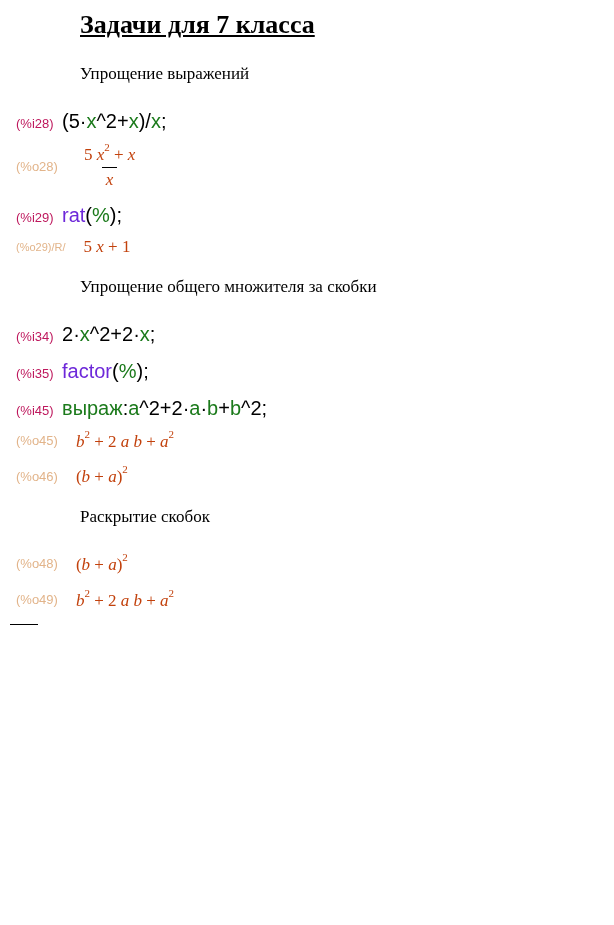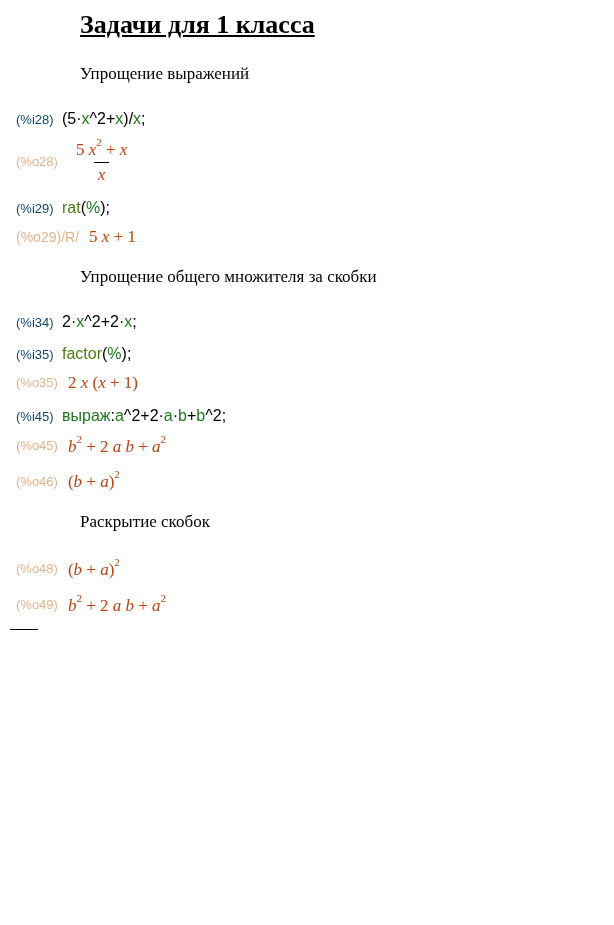--- a/index.html
+++ b/index.html
@@ -33,42 +33,42 @@
     margin-bottom: 10px;
     display: flex;
     align-items: baseline;
   }
   .output-row {
     display: flex;
     align-items: center;
     margin-bottom: 6px;
   }
   .ilabel {
-    color: #0c4a6e;
+    color: #be185d;
     font-family: Arial, Helvetica, sans-serif;
     font-size: 13px;
     margin-right: 6px;
     min-width: 40px;
   }
   .olabel {
     color: #e2b48a;
     font-family: Arial, Helvetica, sans-serif;
     font-size: 13px;
-    margin-right: 10px;
+    margin-right: 18px;
     min-width: 40px;
   }
   .olabel-small {
-    font-size: 14px;
+    font-size: 11px;
   }
   .code {
     font-family: Arial, Helvetica, sans-serif;
-    font-size: 16px;
+    font-size: 20px;
     color: #000;
   }
-  .code .fn { color: #4d7c0f; }
+  .code .fn { color: #6d28d9; }
   .code .var { color: #1b7a1b; }
   .code .num { color: #000; }
   .code .sym { color: #000; }
   .math {
     font-family: "Times New Roman", Times, serif;
     font-style: italic;
     font-size: 17px;
     color: #c2410c;
   }
   .upright { font-style: normal; }
@@ -98,21 +98,21 @@
   .footer-line {
     border-top: 1px solid #000;
     width: 28px;
     margin-top: 4px;
     margin-left: 0;
   }
 </style>
 </head>
 <body>
 
-<div class="title">Задачи для 1 класса</div>
+<div class="title">Задачи для 7 класса</div>
 
 <div class="section-heading">Упрощение выражений</div>
 
 <div class="io-block">
   <div class="input-row">
     <span class="ilabel">(%i28)</span>
     <span class="code">
       <span class="sym">(</span><span class="num">5</span><span class="sym">·</span><span class="var">x</span><span class="sym">^</span><span class="num">2</span><span class="sym">+</span><span class="var">x</span><span class="sym">)</span><span class="sym">/</span><span class="var">x</span><span class="sym">;</span>
     </span>
   </div>
@@ -153,26 +153,20 @@
   </div>
 </div>
 
 <div class="io-block">
   <div class="input-row">
     <span class="ilabel">(%i35)</span>
     <span class="code">
       <span class="fn">factor</span><span class="sym">(</span><span class="var">%</span><span class="sym">)</span><span class="sym">;</span>
     </span>
   </div>
-  <div class="output-row">
-    <span class="olabel">(%o35)</span>
-    <span class="math">
-      <span class="upright">2 </span><span>x</span><span class="upright"> (</span><span>x</span><span class="upright"> + 1)</span>
-    </span>
-  </div>
 </div>
 
 <div class="io-block">
   <div class="input-row">
     <span class="ilabel">(%i45)</span>
     <span class="code">
       <span class="var">выраж</span><span class="sym">:</span><span class="var">a</span><span class="sym">^</span><span class="num">2</span><span class="sym">+</span><span class="num">2</span><span class="sym">·</span><span class="var">a</span><span class="sym">·</span><span class="var">b</span><span class="sym">+</span><span class="var">b</span><span class="sym">^</span><span class="num">2</span><span class="sym">;</span>
     </span>
   </div>
   <div class="output-row">

